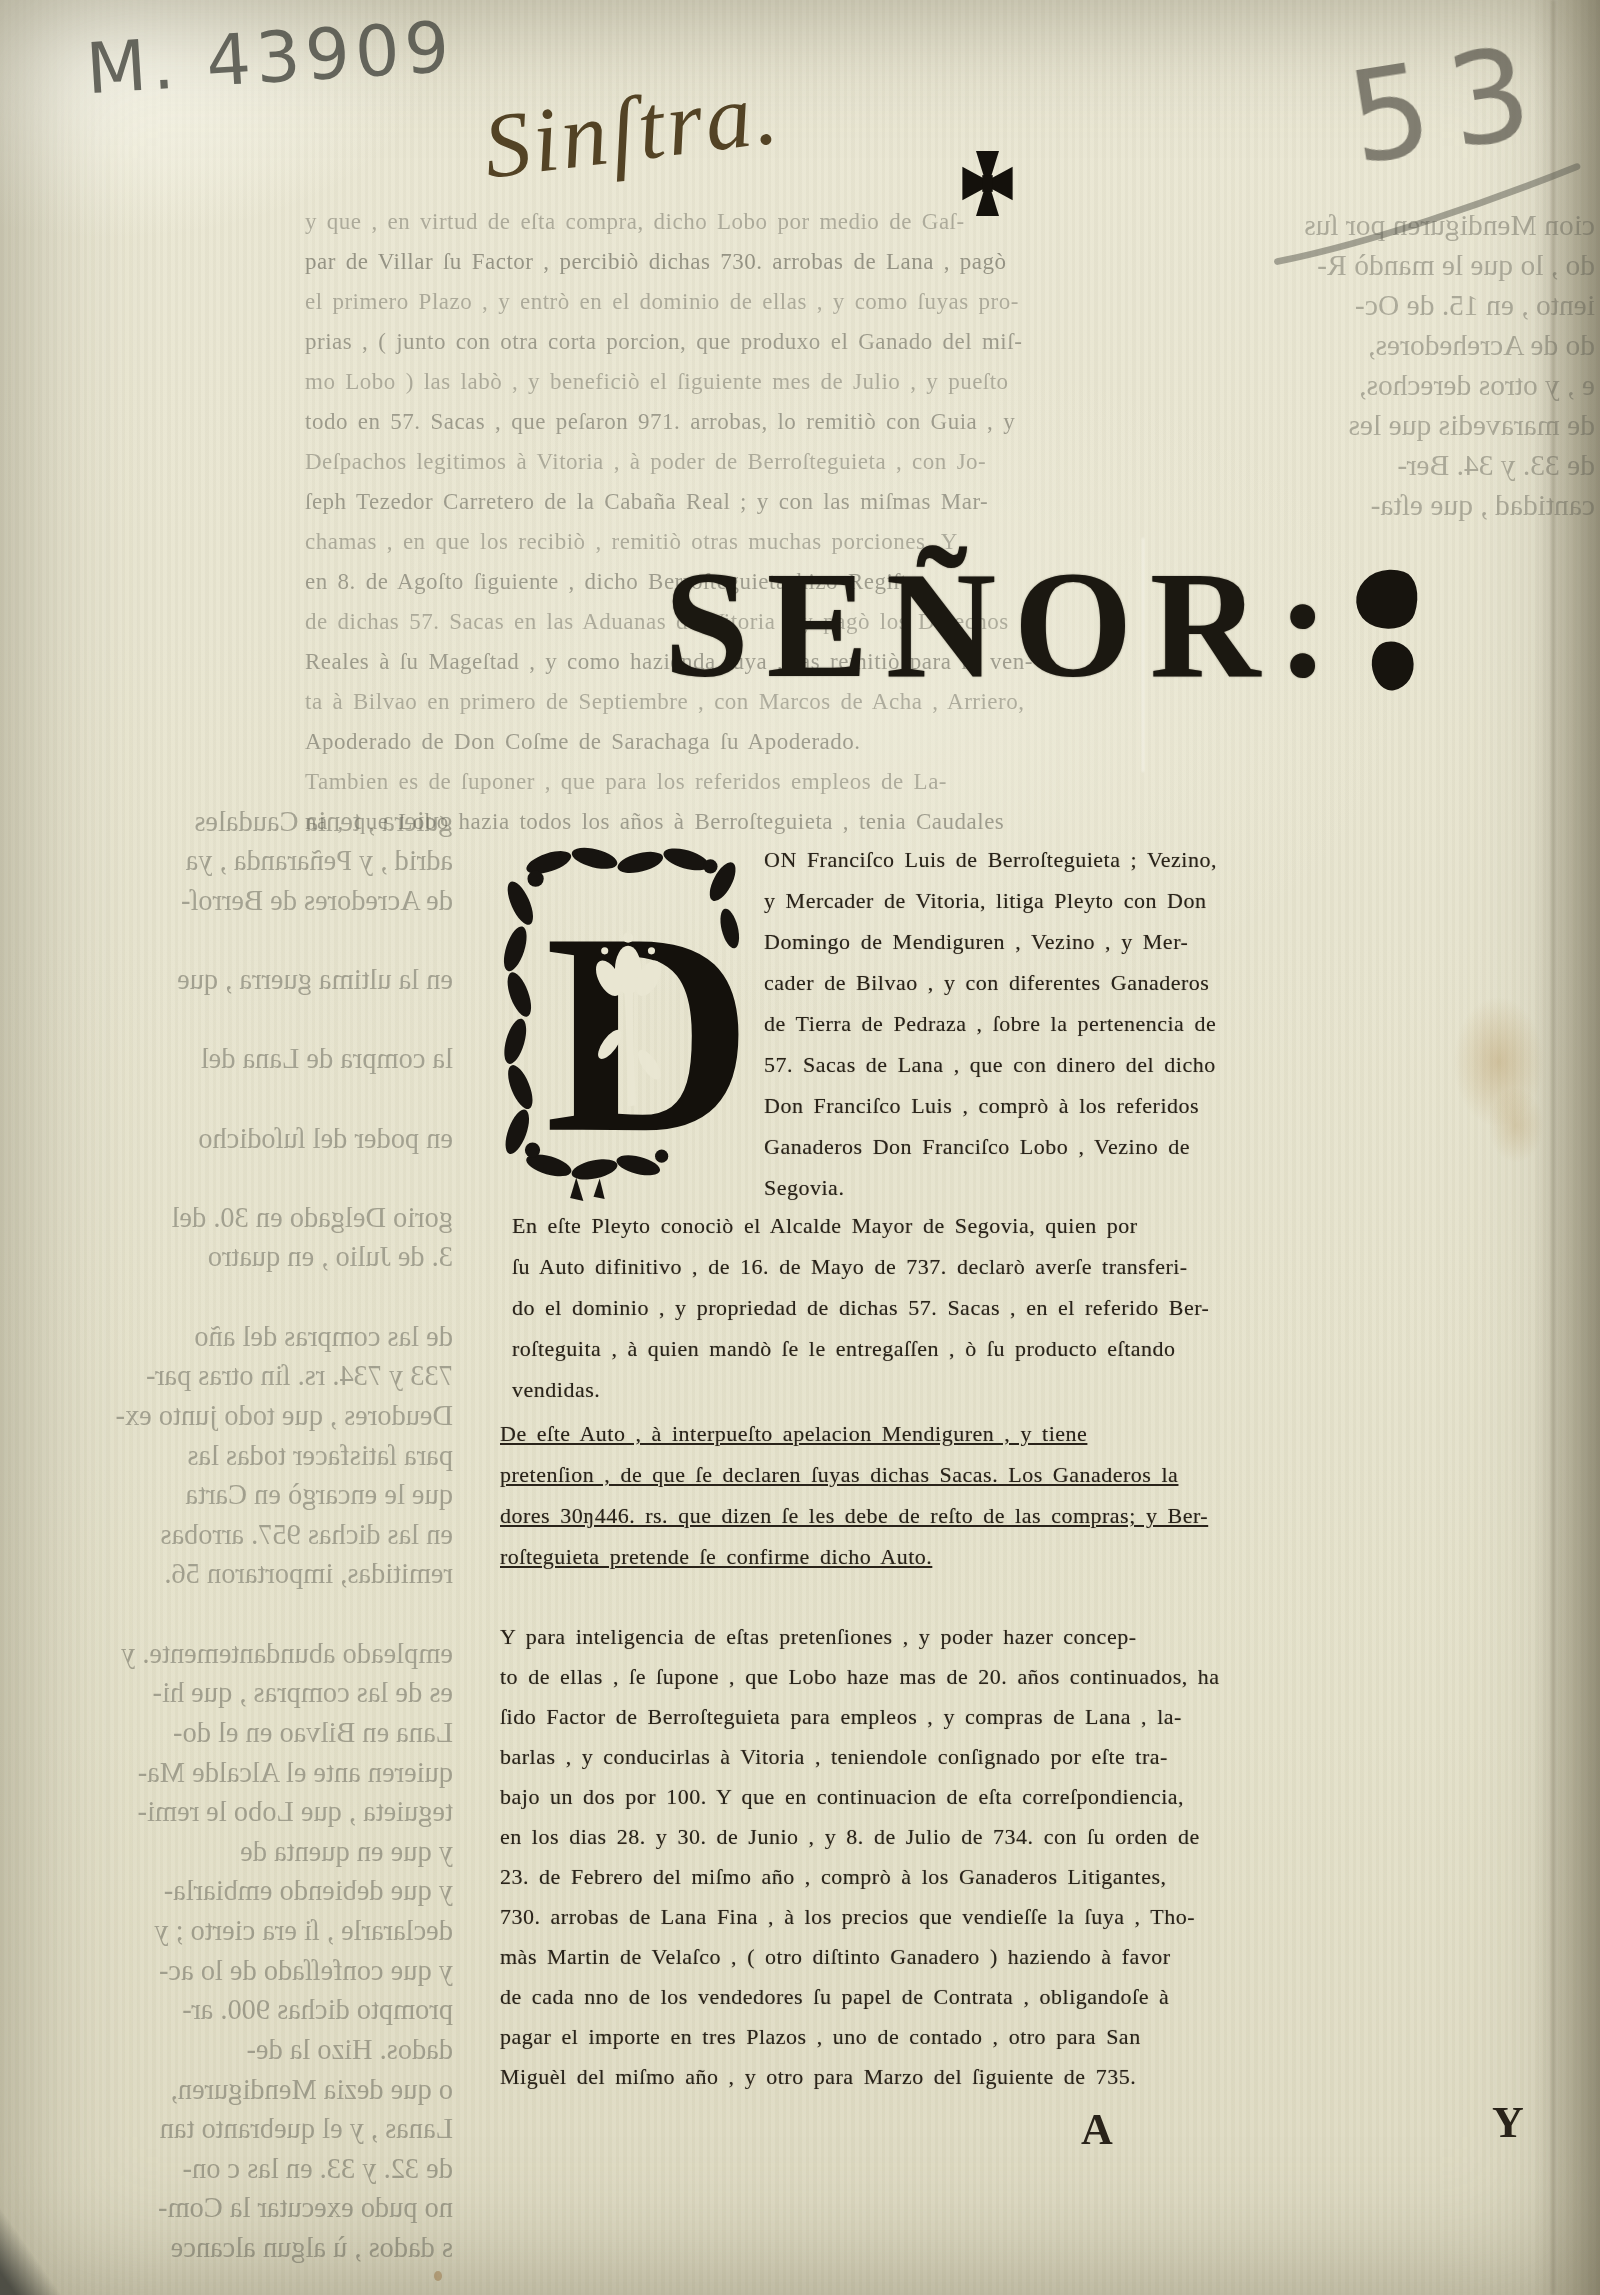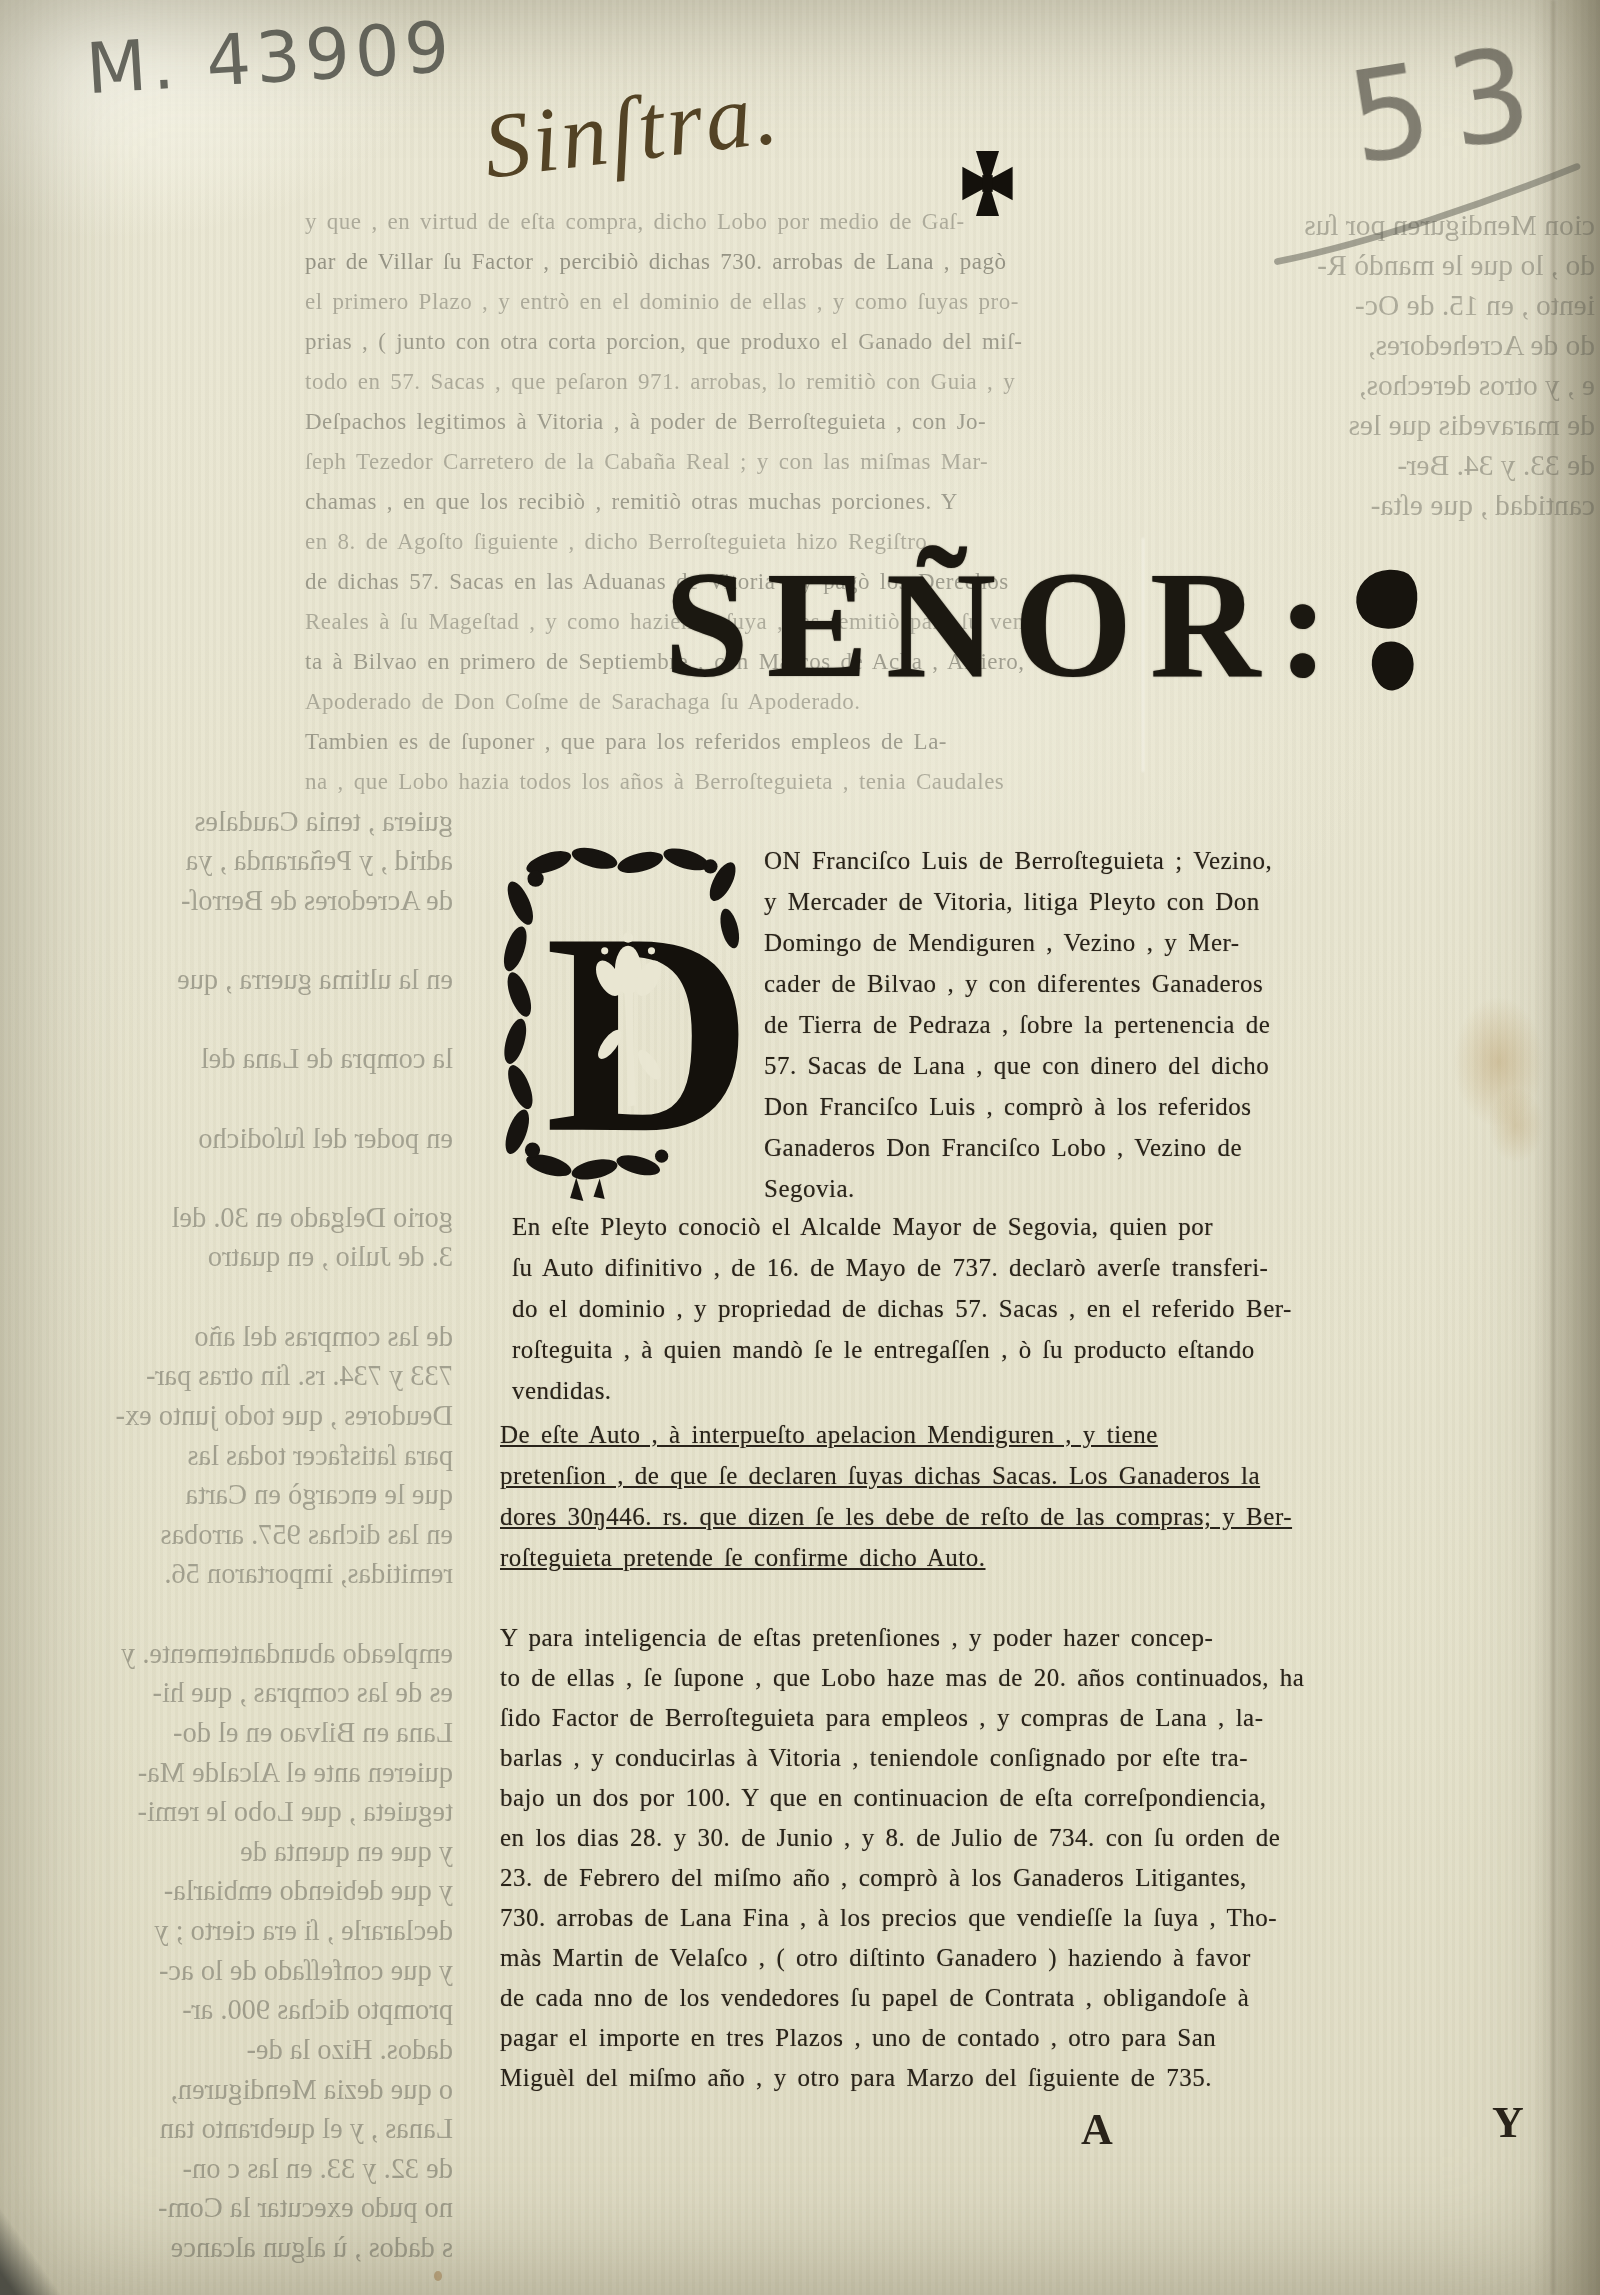--- a/index.html
+++ b/index.html
@@ -37,21 +37,21 @@
     color:#565349;letter-spacing:20.3px;transform:rotate(-9deg);opacity:.7;filter:blur(0.5px);}
   
   .cross-box{left:961px;top:150px;width:53px;height:67px;}
   .heading{left:664px;top:537px;font-size:153px;font-weight:bold;letter-spacing:17.3px;
     color:#1b1811;text-shadow:0 0 1.5px rgba(30,24,12,.5);}
   .blot1{left:1357px;top:568px;width:61px;height:61px;background:#17140e;
     border-radius:62% 38% 55% 45%/55% 60% 40% 45%;transform:rotate(18deg);}
   .blot2{left:1372px;top:641px;width:42px;height:49px;background:#17140e;
     border-radius:45% 55% 60% 40%/50% 45% 55% 50%;transform:rotate(-12deg);}
   
-  .par{position:absolute;font-size:25px;letter-spacing:0.5px;word-spacing:4.1px;
+  .par{position:absolute;font-size:22px;letter-spacing:0.5px;word-spacing:4.1px;
     color:#29231a;text-shadow:0 0 1px rgba(40,30,12,.4);}
   .par > div{height:41px;white-space:nowrap;}
   .p1{left:764px;top:847px;width:777px;}
   .p1 > div{height:41px;}
   .p2{left:512px;top:1213px;width:1046px;}
   .p2 > div{height:41px;}
   .p3{left:500px;top:1421px;width:1046px;}
   .p3 > div{height:41px;text-decoration:underline;}
   .p4{left:500px;top:1624px;width:1046px;}
   .p4 > div{height:40px;}
@@ -82,20 +82,21 @@
   <div class="abs crease"></div>
   <div class="abs stain1"></div>
   <div class="abs stain2"></div>
   <div class="abs speck"></div>
 
   <div class="abs bt-top">
       <div> y que , en virtud de eſta compra, dicho Lobo por medio de Gaſ-</div>
       <div>par de Villar ſu Factor , percibiò dichas 730. arrobas de Lana , pagò</div>
       <div>el primero Plazo , y entrò en el dominio de ellas , y como ſuyas pro-</div>
       <div>prias , ( junto con otra corta porcion, que produxo el Ganado del miſ-</div>
+      <div>mo Lobo ) las labò , y beneficiò el ſiguiente mes de Julio , y pueſto</div>
       <div>todo en 57. Sacas , que peſaron 971. arrobas, lo remitiò con Guia , y</div>
       <div>Deſpachos legitimos à Vitoria , à poder de Berroſteguieta , con Jo-</div>
       <div>ſeph Tezedor Carretero de la Cabaña Real ; y con las miſmas Mar-</div>
       <div>chamas , en que los recibiò , remitiò otras muchas porciones. Y</div>
       <div>en 8. de Agoſto ſiguiente , dicho Berroſteguieta hizo Regiſtro</div>
       <div>de dichas 57. Sacas en las Aduanas de Vitoria , y pagò los Derechos</div>
       <div>Reales à ſu Mageſtad , y como hazienda ſuya , las remitiò para ſu ven-</div>
       <div>ta à Bilvao en primero de Septiembre , con Marcos de Acha , Arriero,</div>
       <div>Apoderado de Don Coſme de Sarachaga ſu Apoderado.</div>
       <div>   Tambien es de ſuponer , que para los referidos empleos de La-</div>

